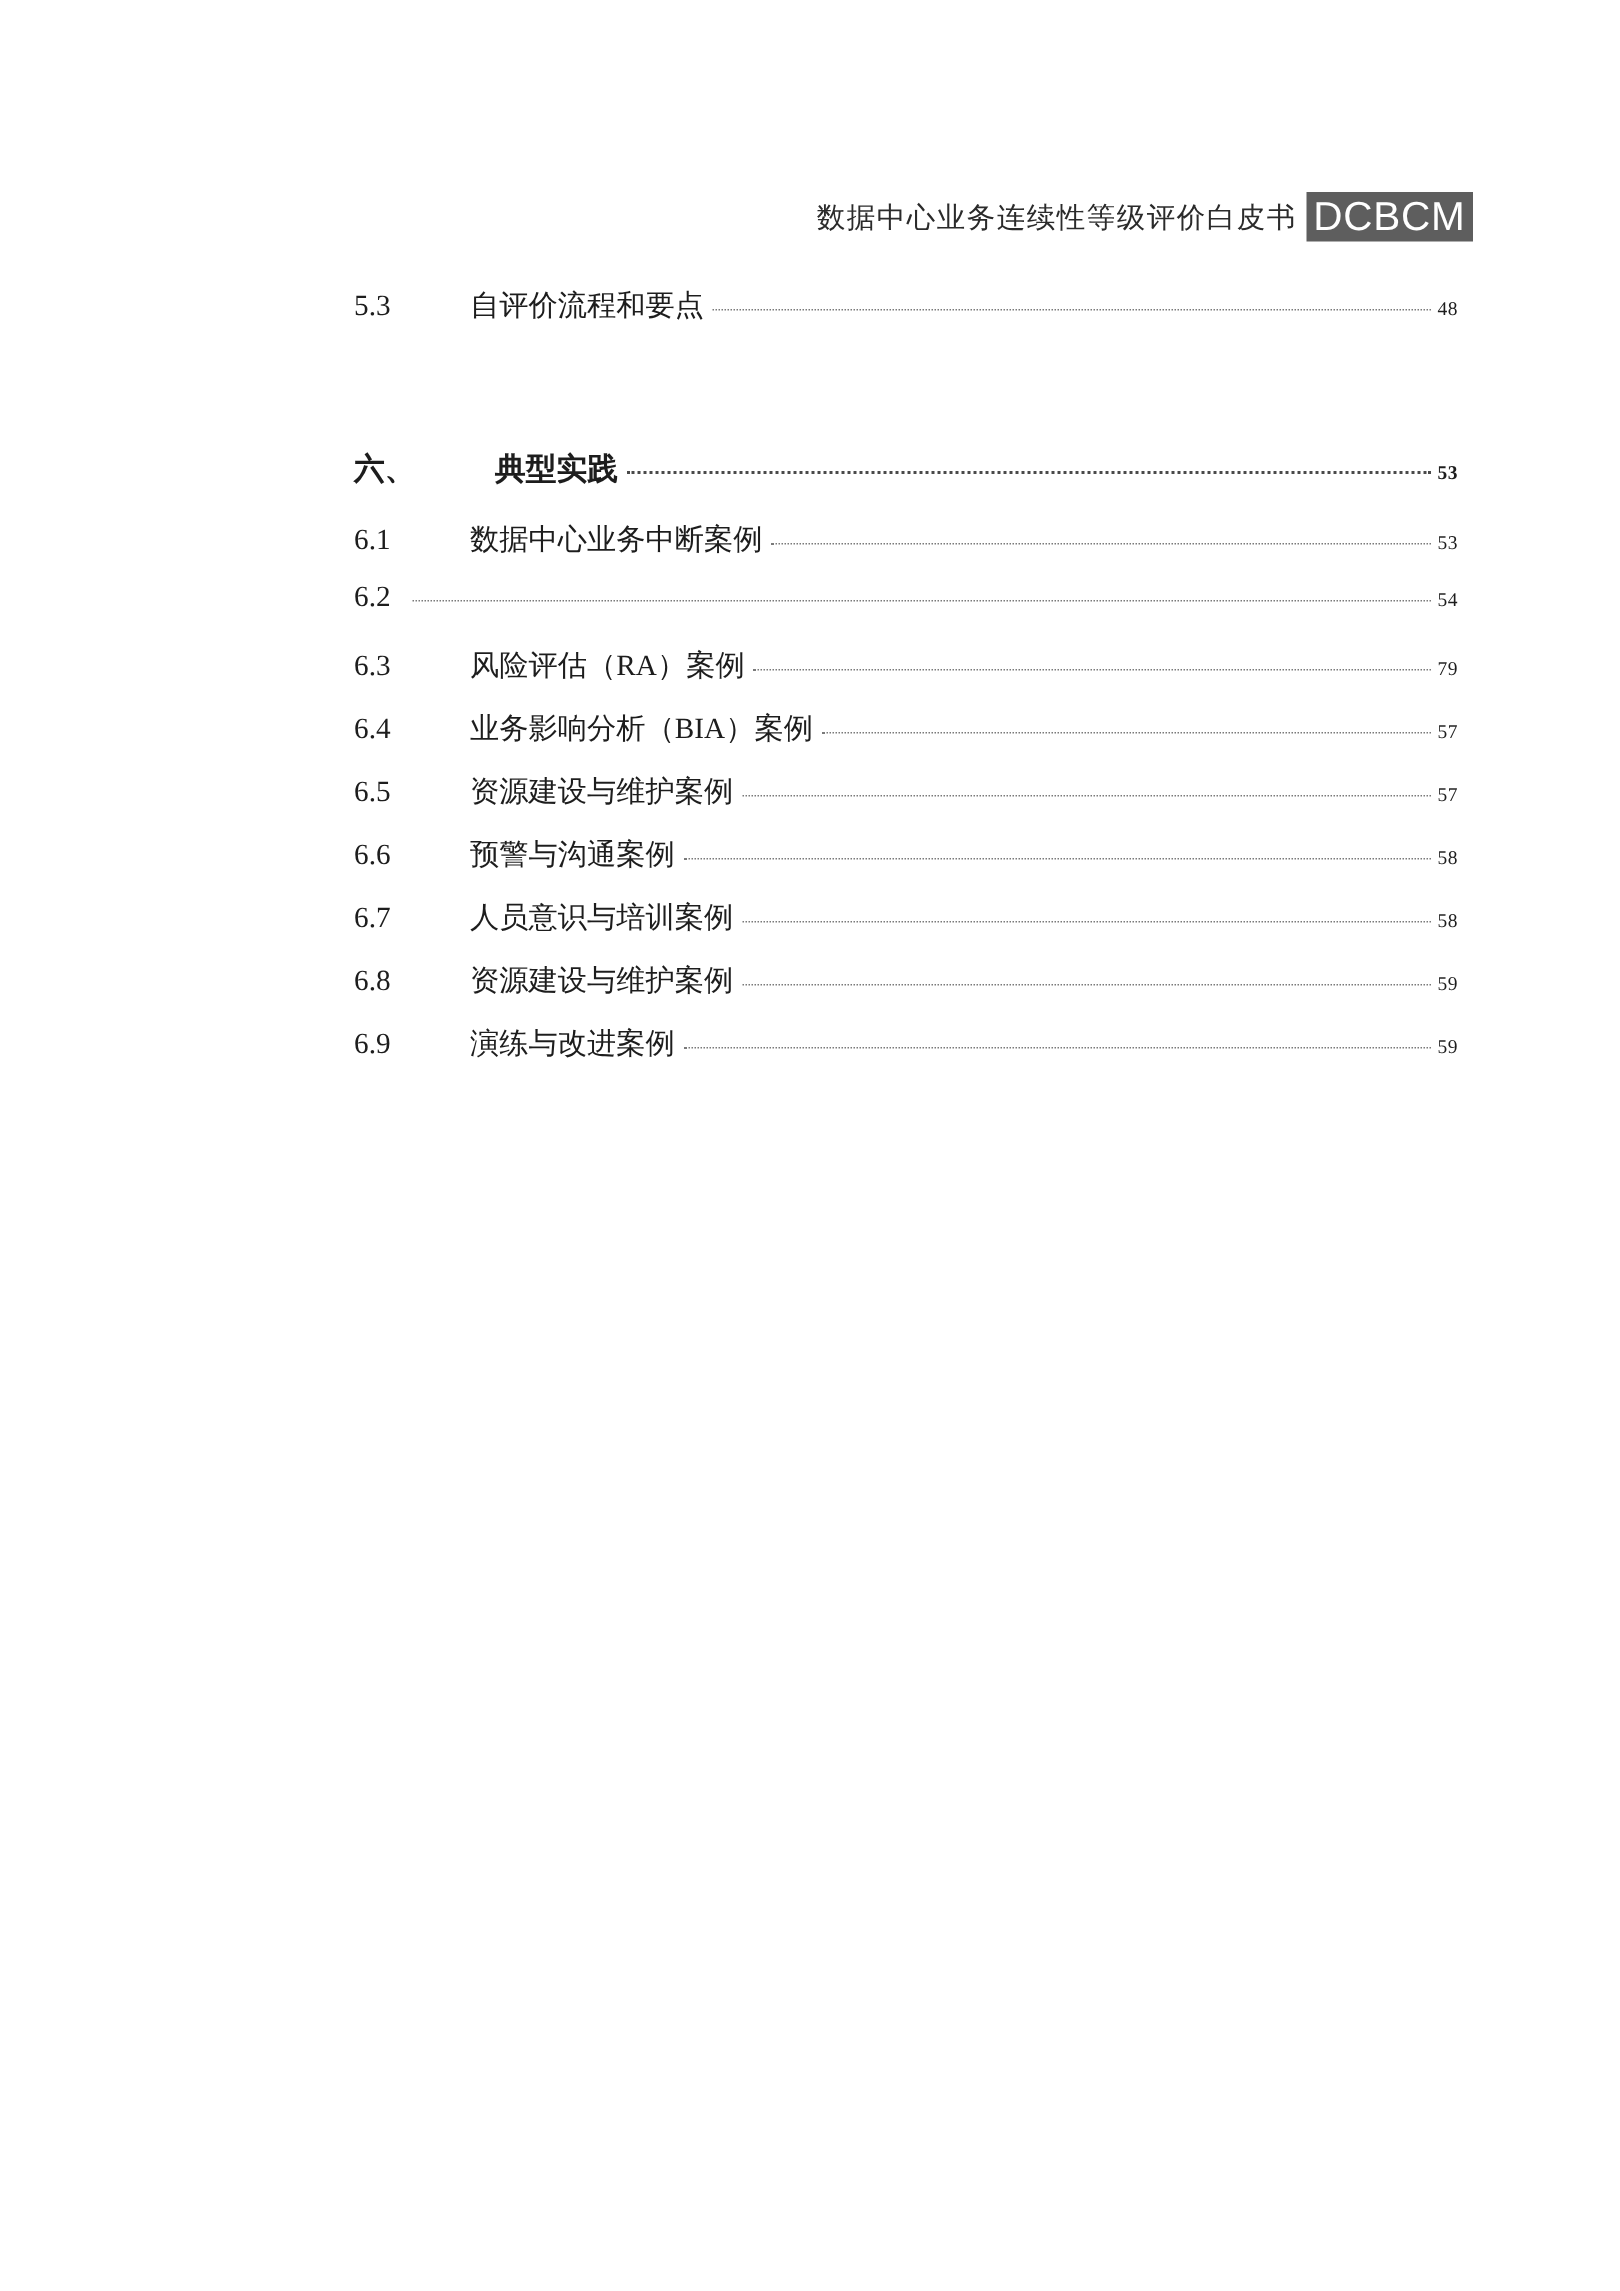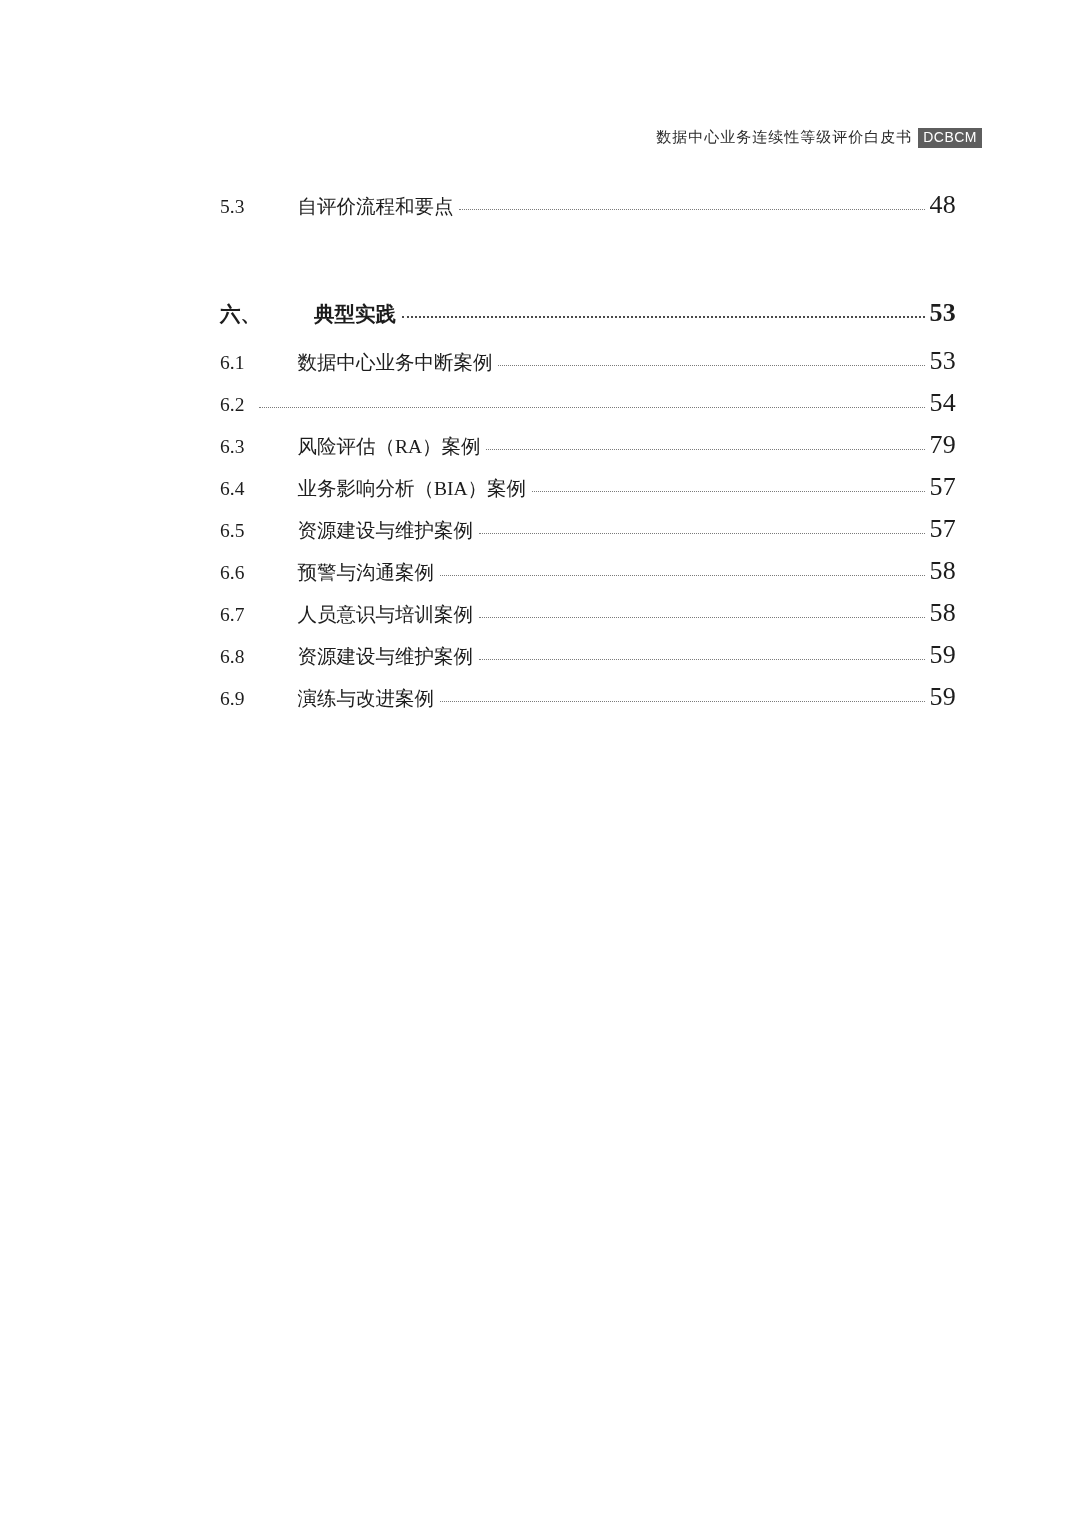--- a/index.html
+++ b/index.html
@@ -29,39 +29,39 @@
     top: 128px;
     width: 1080px;
     display: flex;
     justify-content: flex-end;
     align-items: center;
     padding-right: 98px;
     box-sizing: border-box;
   }
   .header-title {
     font-family: Liberation Mono, monospace;
-    font-size: 15px;
+    font-size: 19px;
     letter-spacing: 1px;
     color: #2b2b2b;
     margin-right: 6px;
     white-space: nowrap;
   }
   .header-badge {
     background: #5e5e5e;
     color: #ffffff;
     font-family: "Liberation Sans", sans-serif;
-    font-size: 14px;
+    font-size: 27px;
     letter-spacing: 0.5px;
     padding: 2px 5px 3px 5px;
     line-height: 1.05;
   }
   
   .toc {
     position: absolute;
-    left: 220px;
+    left: 236px;
     top: 190px;
     width: 736px;
     text-align: right;
   }
   .toc-group {
     width: 100%;
   }
   .toc-row {
     display: flex;
     align-items: baseline;
@@ -82,21 +82,21 @@
   .toc-row .dots {
     flex: 1 1 auto;
     margin: 0 4px 0 6px;
     position: relative;
     top: -3px;
     border-bottom: 1.5px dotted #7a7a7a;
     min-width: 18px;
   }
   .toc-row .page-no {
     white-space: nowrap;
-    font-size: 26px;
+    font-size: 13px;
     letter-spacing: 0.3px;
   }
   .toc-row.bold {
     font-weight: bold;
     font-size: 20.5px;
   }
   .toc-row.bold .dots {
     border-bottom: 2px dotted #4a4a4a;
   }
   .spacer-lg { height: 66px; }

